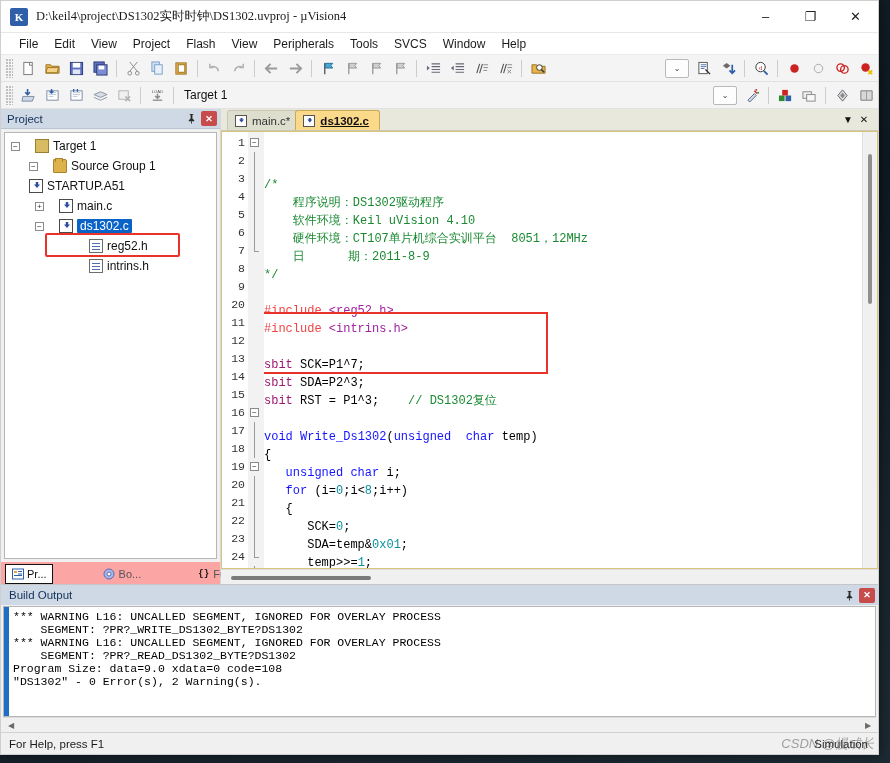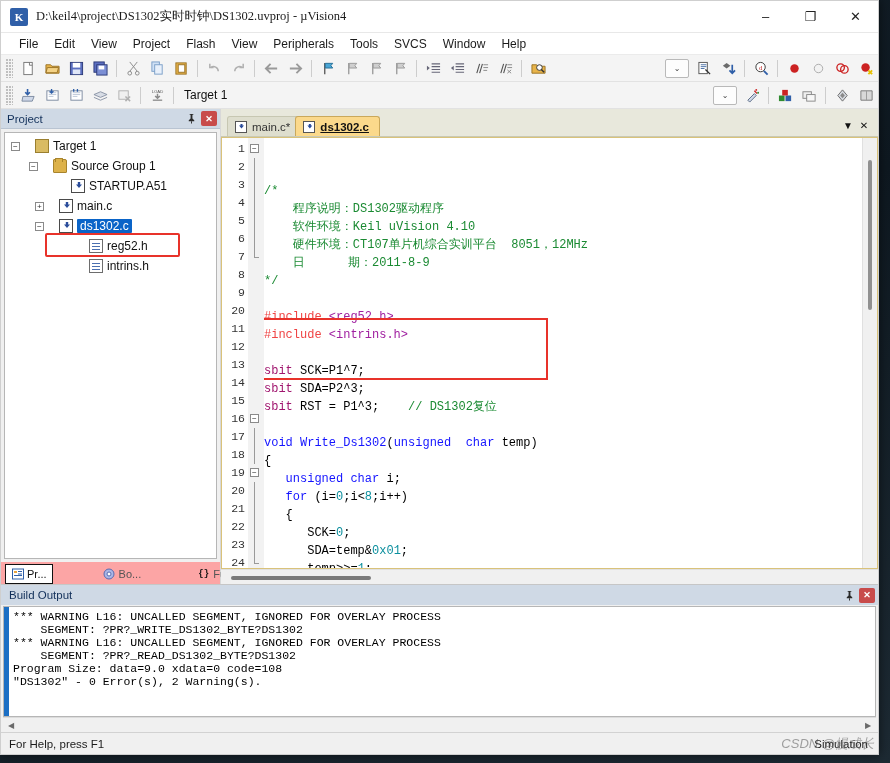--- a/index.html
+++ b/index.html
@@ -95,21 +95,21 @@
   
   #left-tabs { height:22px; background:#fca5a5; display:flex; align-items:flex-end;
                flex:none; padding-left:4px;gap:20px; }
   .ltab { height:20px; display:flex; align-items:center; padding:0 5px; font-size:11px;
           color:#555; border:1px solid transparent; white-space:nowrap; gap:3px; }
   .ltab.active { background:#fff; border:1px solid #111; color:#111; }
   .ltab .ltico { width:13px;height:13px;flex:none;display:flex;align-items:center;
                  justify-content:center;font-size:9px; }
   .ltsep { width:1px;height:13px;background:#c3c3c3;align-self:center;margin:0 2px; }
   
-  #ed-tabrow { height:28px; background:#e8e8dc; display:flex; align-items:flex-end;
+  #ed-tabrow { height:22px; background:#e8e8dc; display:flex; align-items:flex-end;
                flex:none; border-bottom:1px solid #c9c9b4; padding-left:6px;
                position:relative; }
   .etab { height:20px; display:flex; align-items:center; gap:5px; padding:0 10px 0 7px;
           font-size:11.5px; color:#333; border:1px solid #c7c7b2;
           border-bottom:none; border-radius:3px 3px 0 0; background:#dedece;
           margin-right:-6px; }
   .etab.active { background:#fbd98b; color:#111; font-weight:bold; z-index:3;
                  border-color:#caa85a; }
   .etab.active span.lbl { text-decoration:underline; }
   .etab .fico { width:12px;height:12px;background:#fff;border:1px solid #555;
@@ -501,21 +501,21 @@
           <div class="dots"></div>
           <div class="ico tgt"></div>
           <span>Target 1</span>
         </div>
         <div class="node" style="padding-left:24px">
           <div class="exp">−</div>
           <div class="dots"></div>
           <div class="ico folder"></div>
           <span>Source Group 1</span>
         </div>
-        <div class="node" style="padding-left:42px">
+        <div class="node" style="">
           <div class="exp none"></div>
           <div class="dots"></div>
           <div class="ico csrc"></div>
           <span>STARTUP.A51</span>
         </div>
         <div class="node" style="padding-left:30px">
           <div class="exp">+</div>
           <div class="dots"></div>
           <div class="ico csrc"></div>
           <span>main.c</span>

